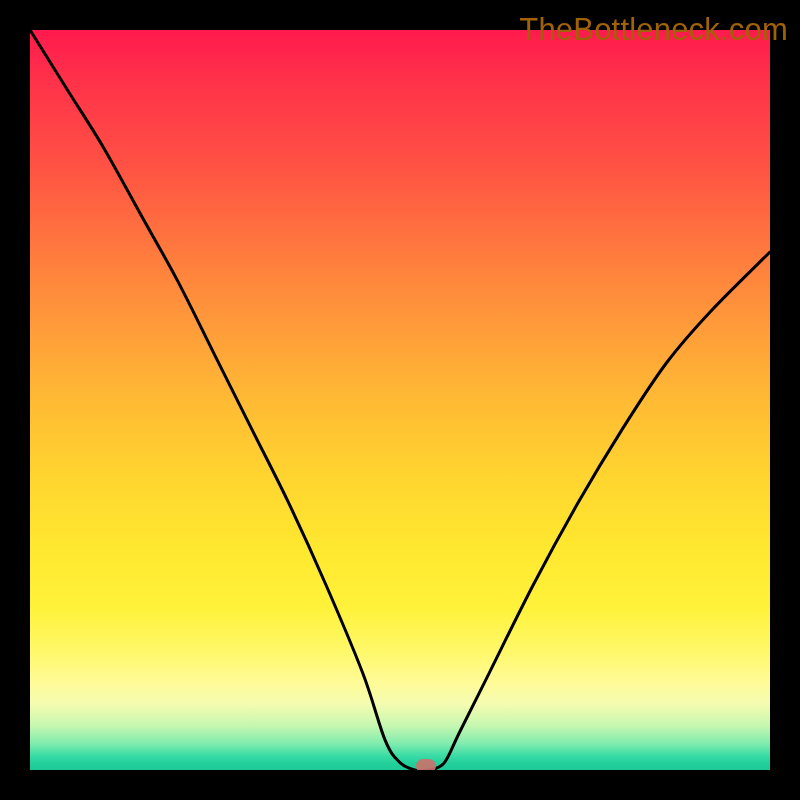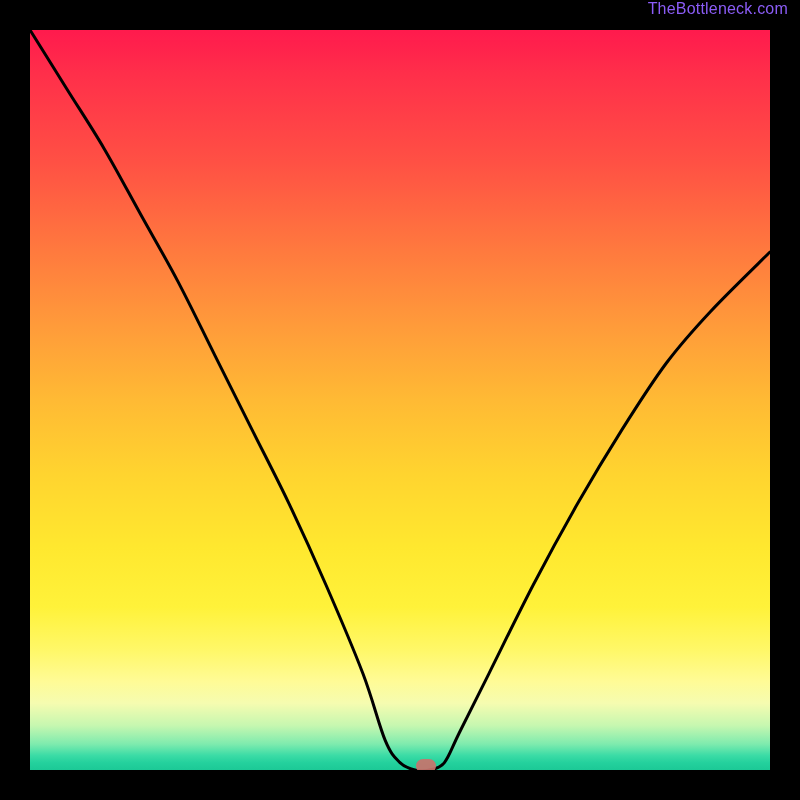--- a/index.html
+++ b/index.html
@@ -5,25 +5,25 @@
   * { margin: 0; padding: 0; box-sizing: border-box; }
   html, body { width: 800px; height: 800px; background: #000; overflow: hidden; }
   .outer {
     width: 800px;
     height: 800px;
     background: #000;
     position: relative;
   }
   .attribution {
     position: absolute;
-    top: 0;
+    top: 12px;
     right: 12px;
-    color: #8b5cf6;
+    color: #a16207;
     font-family: Arial, Helvetica, sans-serif;
-    font-size: 16px;
+    font-size: 31px;
     font-weight: 500;
     letter-spacing: 0.2px;
     z-index: 10;
   }
   .plot-wrap {
     position: absolute;
     left: 30px;
     top: 30px;
     width: 740px;
     height: 740px;

